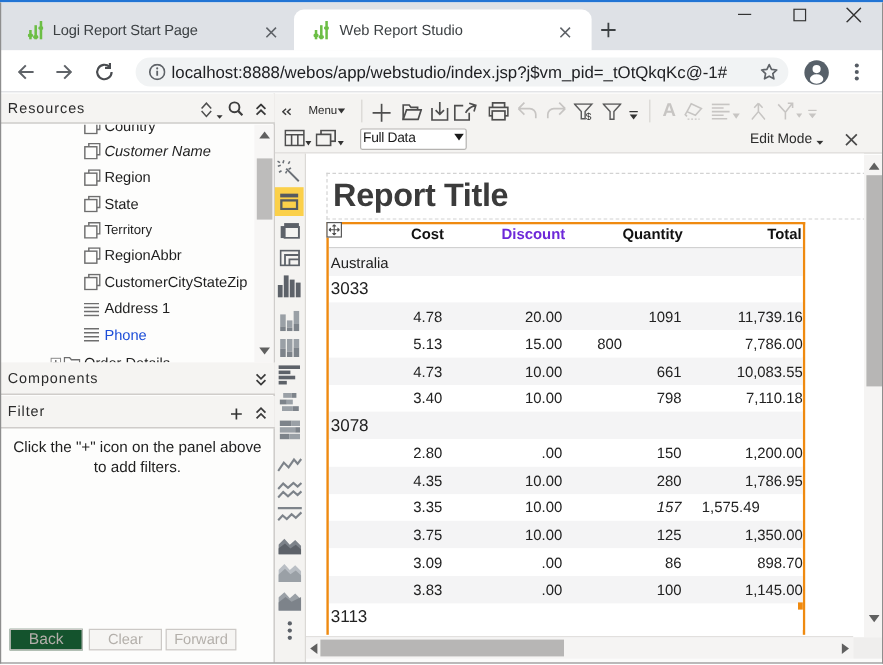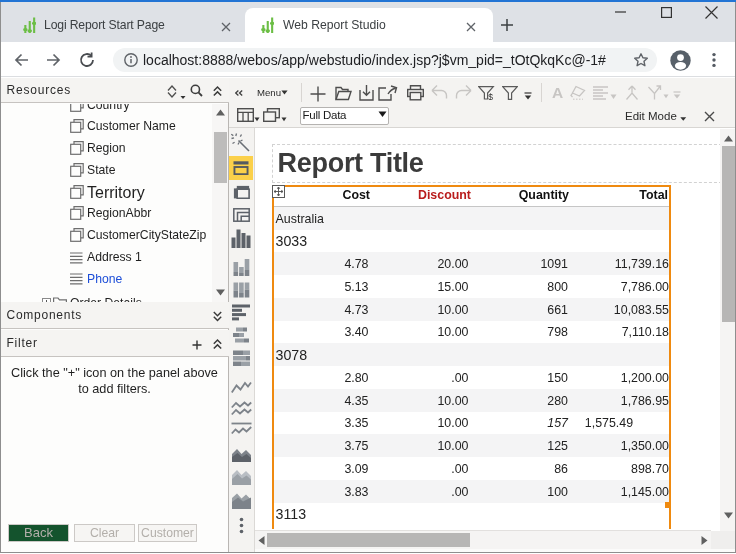--- a/index.html
+++ b/index.html
@@ -107,21 +107,21 @@
     <path d="M0.8 4.8 L4.5 1.1 L8.2 4.8 M0.8 9.6 L4.5 5.9 L8.2 9.6" stroke="#3a3a3a" stroke-width="1.45" fill="none"></path>
   </svg>
 <div class="abs" style="left:0;top:104px;width:212px;height:198px;overflow:hidden;background:#fdfdfc">
 <div style="position:absolute;left:70px;top:-6.5px;width:140px;height:16px;">
       <svg style="position:absolute;left:0;top:0" width="14" height="14" viewBox="0 0 14 14">
         <path d="M4 3.2 V0.7 H13.2 V9.9 H10.8" stroke="#6e6e6e" stroke-width="1.2" fill="none"></path>
         <rect x="0.7" y="3.3" width="10" height="10" stroke="#6e6e6e" stroke-width="1.2" fill="#fdfdfc"></rect>
       </svg>
       <div style="position:absolute;left:17px;top:0px;font-size:12.2px;color:#1f1f1f;line-height:15px;white-space:nowrap;">Country</div>
     </div>
-<div style="position:absolute;left:70px;top:15.2px;width:140px;height:16px;">
+<div style="position:absolute;left:70px;top:15.2px;width:140px;height:16px;font-style:italic;">
       <svg style="position:absolute;left:0;top:0" width="14" height="14" viewBox="0 0 14 14">
         <path d="M4 3.2 V0.7 H13.2 V9.9 H10.8" stroke="#6e6e6e" stroke-width="1.2" fill="none"></path>
         <rect x="0.7" y="3.3" width="10" height="10" stroke="#6e6e6e" stroke-width="1.2" fill="#fdfdfc"></rect>
       </svg>
       <div style="position:absolute;left:17px;top:0px;font-size:12.2px;color:#1f1f1f;line-height:15px;white-space:nowrap;">Customer Name</div>
     </div>
 <div style="position:absolute;left:70px;top:37.0px;width:140px;height:16px;">
       <svg style="position:absolute;left:0;top:0" width="14" height="14" viewBox="0 0 14 14">
         <path d="M4 3.2 V0.7 H13.2 V9.9 H10.8" stroke="#6e6e6e" stroke-width="1.2" fill="none"></path>
         <rect x="0.7" y="3.3" width="10" height="10" stroke="#6e6e6e" stroke-width="1.2" fill="#fdfdfc"></rect>
@@ -133,21 +133,21 @@
         <path d="M4 3.2 V0.7 H13.2 V9.9 H10.8" stroke="#6e6e6e" stroke-width="1.2" fill="none"></path>
         <rect x="0.7" y="3.3" width="10" height="10" stroke="#6e6e6e" stroke-width="1.2" fill="#fdfdfc"></rect>
       </svg>
       <div style="position:absolute;left:17px;top:0px;font-size:12.2px;color:#1f1f1f;line-height:15px;white-space:nowrap;">State</div>
     </div>
 <div style="position:absolute;left:70px;top:80.6px;width:140px;height:16px;">
       <svg style="position:absolute;left:0;top:0" width="14" height="14" viewBox="0 0 14 14">
         <path d="M4 3.2 V0.7 H13.2 V9.9 H10.8" stroke="#6e6e6e" stroke-width="1.2" fill="none"></path>
         <rect x="0.7" y="3.3" width="10" height="10" stroke="#6e6e6e" stroke-width="1.2" fill="#fdfdfc"></rect>
       </svg>
-      <div style="position:absolute;left:17px;top:0px;font-size:16px;color:#1f1f1f;line-height:15px;white-space:nowrap;">Territory</div>
+      <div style="position:absolute;left:17px;top:0px;font-size:11px;color:#1f1f1f;line-height:15px;white-space:nowrap;">Territory</div>
     </div>
 <div style="position:absolute;left:70px;top:102.4px;width:140px;height:16px;">
       <svg style="position:absolute;left:0;top:0" width="14" height="14" viewBox="0 0 14 14">
         <path d="M4 3.2 V0.7 H13.2 V9.9 H10.8" stroke="#6e6e6e" stroke-width="1.2" fill="none"></path>
         <rect x="0.7" y="3.3" width="10" height="10" stroke="#6e6e6e" stroke-width="1.2" fill="#fdfdfc"></rect>
       </svg>
       <div style="position:absolute;left:17px;top:0px;font-size:12.2px;color:#1f1f1f;line-height:15px;white-space:nowrap;">RegionAbbr</div>
     </div>
 <div style="position:absolute;left:70px;top:124.2px;width:140px;height:16px;">
       <svg style="position:absolute;left:0;top:0" width="14" height="14" viewBox="0 0 14 14">
@@ -196,21 +196,21 @@
 <div class="abs" style="left:6.5px;top:330px;height:27px;line-height:27px;font-size:12px;letter-spacing:0.75px;color:#2b2b2b;">Filter</div>
 <svg class="abs" style="left:192px;top:340px" width="10" height="10" viewBox="0 0 10 10">
     <path d="M5 0.5 V9.5 M0.5 5 H9.5" stroke="#333" stroke-width="1.4" fill="none"></path>
   </svg>
 <svg class="abs" style="left:213px;top:339px" width="9" height="11" viewBox="0 0 9 11">
     <path d="M0.8 4.8 L4.5 1.1 L8.2 4.8 M0.8 9.6 L4.5 5.9 L8.2 9.6" stroke="#3a3a3a" stroke-width="1.45" fill="none"></path>
   </svg>
 <div class="abs" style="left:0px;top:366px;width:229px;text-align:center;font-size:12.7px;color:#1f1f1f;line-height:15.5px;">Click the "+" icon on the panel above<br>to add filters.</div>
 <div class="abs" style="left:8px;top:524px;width:61px;height:18px;background:#14532d;border:1px solid #ccc9c6;color:#b3afaa;font-size:13px;text-align:center;line-height:16px;">Back</div>
 <div class="abs" style="left:74px;top:524px;width:61px;height:18px;background:#f6f5f3;border:1px solid #ccc9c6;color:#b3afaa;font-size:12.2px;text-align:center;line-height:16px;">Clear</div>
-<div class="abs" style="left:138px;top:524px;width:59px;height:18px;background:#f6f5f3;border:1px solid #ccc9c6;color:#b3afaa;font-size:12.2px;text-align:center;line-height:16px;">Customer</div>
+<div class="abs" style="left:138px;top:524px;width:59px;height:18px;background:#f6f5f3;border:1px solid #ccc9c6;color:#b3afaa;font-size:12.2px;text-align:center;line-height:16px;">Forward</div>
 <svg class="abs" style="left:234.7px;top:89.5px" width="8" height="7" viewBox="0 0 8 7">
     <path d="M3.4 0.6 L0.7 3.1 L3.4 5.6 M7.2 0.6 L4.5 3.1 L7.2 5.6" stroke="#3f3f3f" stroke-width="1.3" fill="none"></path>
   </svg>
 <div class="abs" style="left:257px;top:88.6px;height:8px;line-height:8px;font-size:9.6px;color:#2b2b2b;">Menu</div>
 <svg class="abs" style="left:280.8px;top:90.3px" width="7" height="5" viewBox="0 0 7 5">
     <path d="M0.4 0.4 H6.6 L3.5 4.6 Z" fill="#333"></path>
   </svg>
 <div class="abs" style="left:301px;top:83px;width:1px;height:19px;background:#d8d5d2;"></div>
 <svg class="abs" style="left:310px;top:86px" width="16" height="16" viewBox="0 0 16 16">
     <path d="M8 0.5 V15.5 M0.5 8 H15.5" stroke="#4e4e4e" stroke-width="1.4" fill="none"></path>
@@ -414,36 +414,36 @@
       <circle cx="2.5" cy="8.5" r="1.8"></circle>
       <circle cx="2.5" cy="14.5" r="1.8"></circle>
     </g>
   </svg>
 <div class="abs" style="left:255px;top:128px;width:465px;height:424px;background:#fff;"></div>
 <div class="abs" style="left:272px;top:143.5px;width:450px;height:39.5px;border:1px dashed #d2d2d2;"></div>
 <div class="abs" style="left:277.6px;top:147.5px;font-size:27px;font-weight:bold;letter-spacing:-0.3px;color:#3b3b3b;">Report Title</div>
 <div class="abs" style="left:271.6px;top:185px;width:399.6px;height:344px;border-left:2px solid #ef8a10;border-right:2px solid #ef8a10;border-top:2px solid #ef8a10;overflow:hidden;">
 <div style="position:absolute;left:0;top:0;width:395.6px;height:19.8px;background:#fff;border-bottom:1px solid #c6c6c6;"></div>
 <div style="position:absolute;left:-23.6px;top:-1.8px;width:120px;height:20px;line-height:20px;text-align:right;font-size:12.4px;font-weight:bold;color:#111;">Cost</div>
-<div style="position:absolute;left:77.4px;top:-1.8px;width:120px;height:20px;line-height:20px;text-align:right;font-size:12.4px;font-weight:bold;color:#b91c1c;">Discount</div>
+<div style="position:absolute;left:77.4px;top:-1.8px;width:120px;height:20px;line-height:20px;text-align:right;font-size:12.4px;font-weight:bold;color:#6d28d9;">Discount</div>
 <div style="position:absolute;left:175.4px;top:-1.8px;width:120px;height:20px;line-height:20px;text-align:right;font-size:12.4px;font-weight:bold;color:#111;">Quantity</div>
 <div style="position:absolute;left:274.4px;top:-1.8px;width:120px;height:20px;line-height:20px;text-align:right;font-size:12.4px;font-weight:bold;color:#111;">Total</div>
 <div style="position:absolute;left:0;top:19.80px;width:395.6px;height:22.75px;background:#f4f4f5;"></div>
 <div style="position:absolute;left:2px;top:20.50px;height:22.75px;line-height:22.75px;font-size:12.4px;color:#222;">Australia</div>
 <div style="position:absolute;left:0;top:42.55px;width:395.6px;height:22.75px;background:#fff;"></div>
 <div style="position:absolute;left:2px;top:43.25px;height:22.75px;line-height:22.75px;font-size:14.2px;color:#222;">3033</div>
 <div style="position:absolute;left:0;top:65.30px;width:395.6px;height:22.75px;background:#f4f4f5;"></div>
 <div style="position:absolute;left:-25.1px;top:66.00px;width:120px;height:22.75px;line-height:22.75px;text-align:right;font-size:12.4px;color:#222;">4.78</div>
 <div style="position:absolute;left:74.9px;top:66.00px;width:120px;height:22.75px;line-height:22.75px;text-align:right;font-size:12.4px;color:#222;">20.00</div>
 <div style="position:absolute;left:174.4px;top:66.00px;width:120px;height:22.75px;line-height:22.75px;text-align:right;font-size:12.4px;color:#222;">1091</div>
 <div style="position:absolute;left:275.4px;top:66.00px;width:120px;height:22.75px;line-height:22.75px;text-align:right;font-size:12.4px;color:#222;">11,739.16</div>
 <div style="position:absolute;left:0;top:88.05px;width:395.6px;height:22.75px;background:#fff;"></div>
 <div style="position:absolute;left:-25.1px;top:88.75px;width:120px;height:22.75px;line-height:22.75px;text-align:right;font-size:12.4px;color:#222;">5.13</div>
 <div style="position:absolute;left:74.9px;top:88.75px;width:120px;height:22.75px;line-height:22.75px;text-align:right;font-size:12.4px;color:#222;">15.00</div>
-<div style="position:absolute;left:174.4px;top:88.75px;width:120px;height:22.75px;line-height:22.75px;text-align:right;font-size:12.4px;color:#222;">800</div>
+<div style="position:absolute;left:174.4px;top:88.75px;width:120px;height:22.75px;line-height:22.75px;text-align:center;font-size:12.4px;color:#222;">800</div>
 <div style="position:absolute;left:275.4px;top:88.75px;width:120px;height:22.75px;line-height:22.75px;text-align:right;font-size:12.4px;color:#222;">7,786.00</div>
 <div style="position:absolute;left:0;top:110.80px;width:395.6px;height:22.75px;background:#f4f4f5;"></div>
 <div style="position:absolute;left:-25.1px;top:111.50px;width:120px;height:22.75px;line-height:22.75px;text-align:right;font-size:12.4px;color:#222;">4.73</div>
 <div style="position:absolute;left:74.9px;top:111.50px;width:120px;height:22.75px;line-height:22.75px;text-align:right;font-size:12.4px;color:#222;">10.00</div>
 <div style="position:absolute;left:174.4px;top:111.50px;width:120px;height:22.75px;line-height:22.75px;text-align:right;font-size:12.4px;color:#222;">661</div>
 <div style="position:absolute;left:275.4px;top:111.50px;width:120px;height:22.75px;line-height:22.75px;text-align:right;font-size:12.4px;color:#222;">10,083.55</div>
 <div style="position:absolute;left:0;top:133.55px;width:395.6px;height:22.75px;background:#fff;"></div>
 <div style="position:absolute;left:-25.1px;top:134.25px;width:120px;height:22.75px;line-height:22.75px;text-align:right;font-size:12.4px;color:#222;">3.40</div>
 <div style="position:absolute;left:74.9px;top:134.25px;width:120px;height:22.75px;line-height:22.75px;text-align:right;font-size:12.4px;color:#222;">10.00</div>
 <div style="position:absolute;left:174.4px;top:134.25px;width:120px;height:22.75px;line-height:22.75px;text-align:right;font-size:12.4px;color:#222;">798</div>

